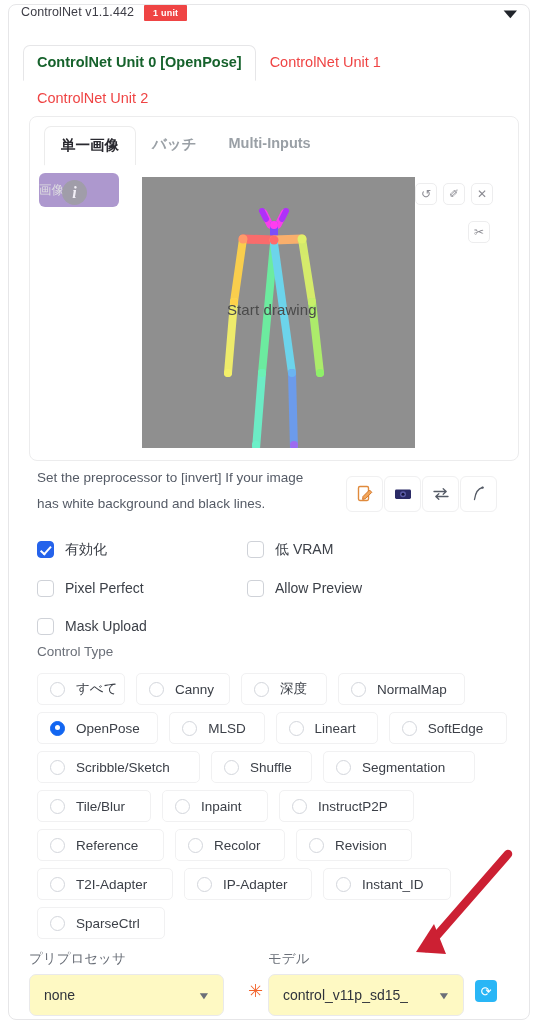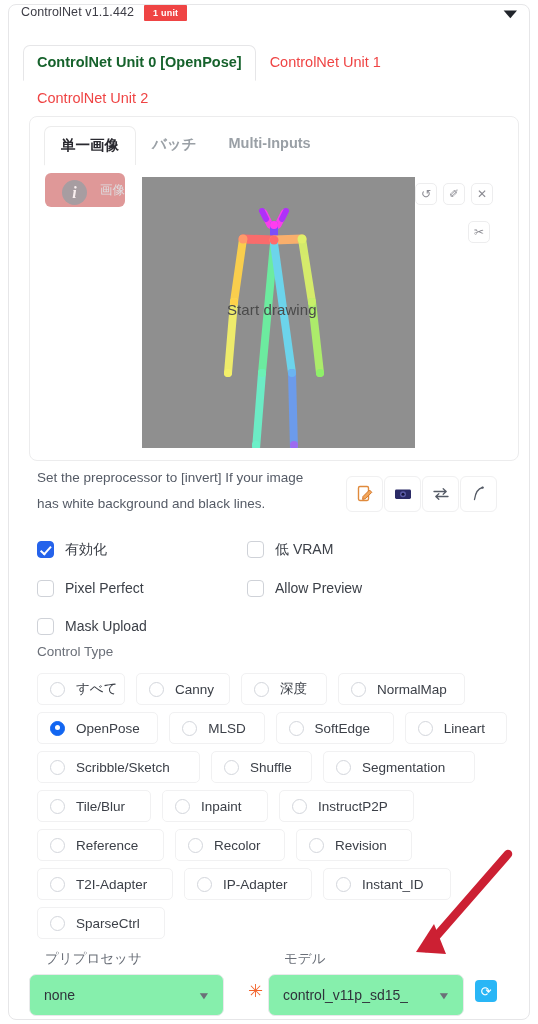--- a/index.html
+++ b/index.html
@@ -105,25 +105,25 @@
   .drop-area {
     position: absolute;
     left: 10px; top: 48px;
     width: 470px; height: 286px;
     border-radius: 6px;
     background: #fff;
   }
 
   
   .upload-chip {
-    position: absolute; left: 36px; top: 168px;
+    position: absolute; left: 30px; top: 168px;
     width: 80px; height: 34px;
-    background: #b91c1c;
+    background: #4c1d95;
     border-radius: 6px;
-    display: flex; align-items: center; justify-content: flex-end;
+    display: flex; align-items: center; justify-content: flex-start;
     opacity: .45;
   }
   .upload-chip span {
     font-size: 12.5px; color: #b8b8bd;
   }
   .info-badge {
     position: absolute;
     left: 53px; top: 175px;
     width: 25px; height: 25px;
     border-radius: 50%;
@@ -265,28 +265,28 @@
   }
   .ct-label { margin-left: 11px; font-size: 13.5px; color: #3c4048; white-space: nowrap; }
 
   
   .bottom {
     position: absolute; left: 0; top: 936px;
     width: 522px; height: 88px;
   }
   .sel-label {
     position: absolute;
-    font-size: 13.5px; color: #6a6f78; margin-left: 16px;
+    font-size: 13.5px; color: #6a6f78;
   }
   .sel-box {
     position: absolute;
     height: 42px;
     border: 1px solid #e9e9eb;
     border-radius: 7px;
-    background: #86efac;
+    background: #fef9c3;
     display: flex; align-items: center;
     padding: 0 14px;
   }
   .sel-value { font-size: 14px; color: #2f333b; white-space: nowrap; overflow: hidden; }
   .sel-caret {
     margin-left: auto;
     color: #6b6f78;
     font-size: 10px;
     transform: scaleX(1.4);
   }
@@ -482,27 +482,27 @@
 
     <div class="ct-row">
       <div class="ct-item" style="width:122px">
           <div class="radio sel"></div>
           <div class="ct-label">OpenPose</div>
         </div>
       <div class="ct-item" style="width:96px">
           <div class="radio"></div>
           <div class="ct-label">MLSD</div>
         </div>
+      <div class="ct-item" style="width:103px">
+          <div class="radio"></div>
+          <div class="ct-label">Lineart</div>
+        </div>
       <div class="ct-item" style="width:119px">
           <div class="radio"></div>
           <div class="ct-label">SoftEdge</div>
-        </div>
-      <div class="ct-item" style="width:103px">
-          <div class="radio"></div>
-          <div class="ct-label">Lineart</div>
         </div>
     </div>
 
     <div class="ct-row">
       <div class="ct-item" style="width:163px">
           <div class="radio"></div>
           <div class="ct-label">Scribble/Sketch</div>
         </div>
       <div class="ct-item" style="width:101px">
           <div class="radio"></div>

